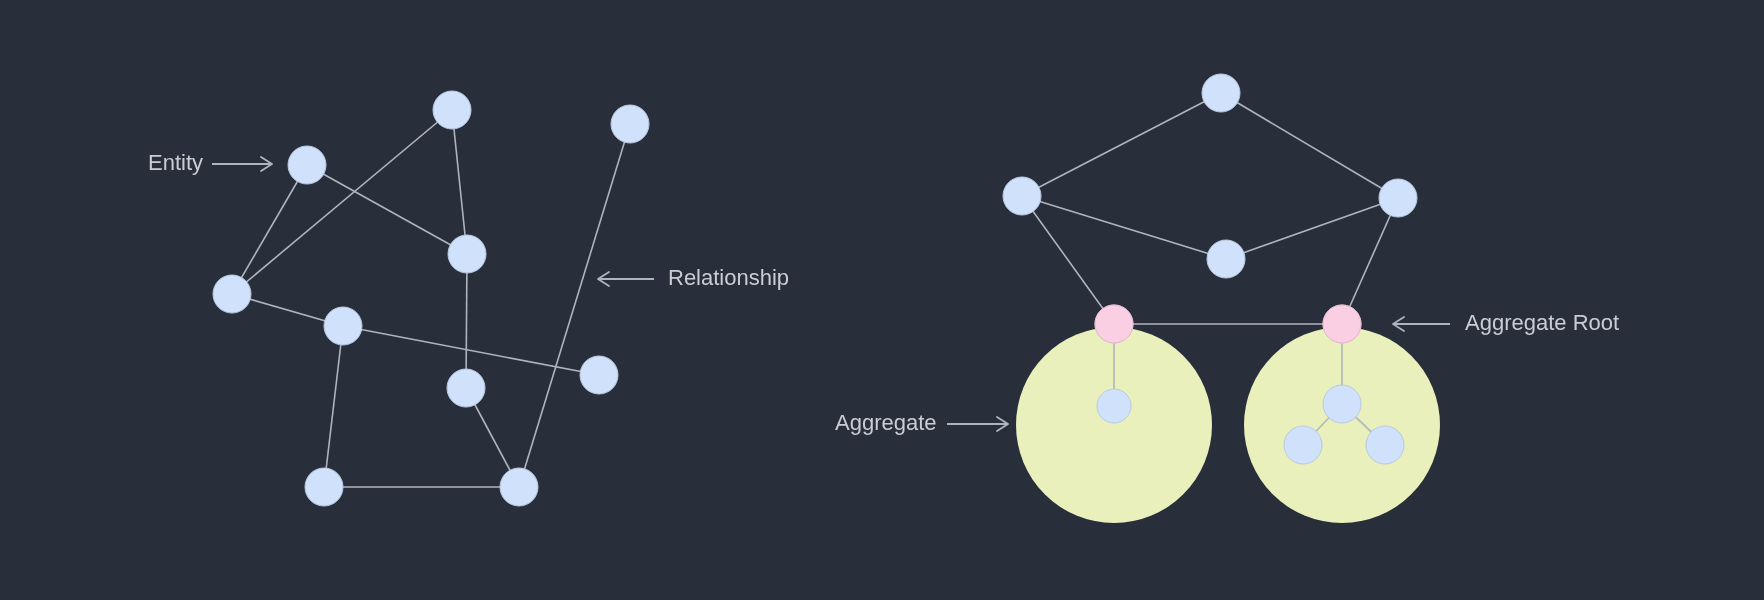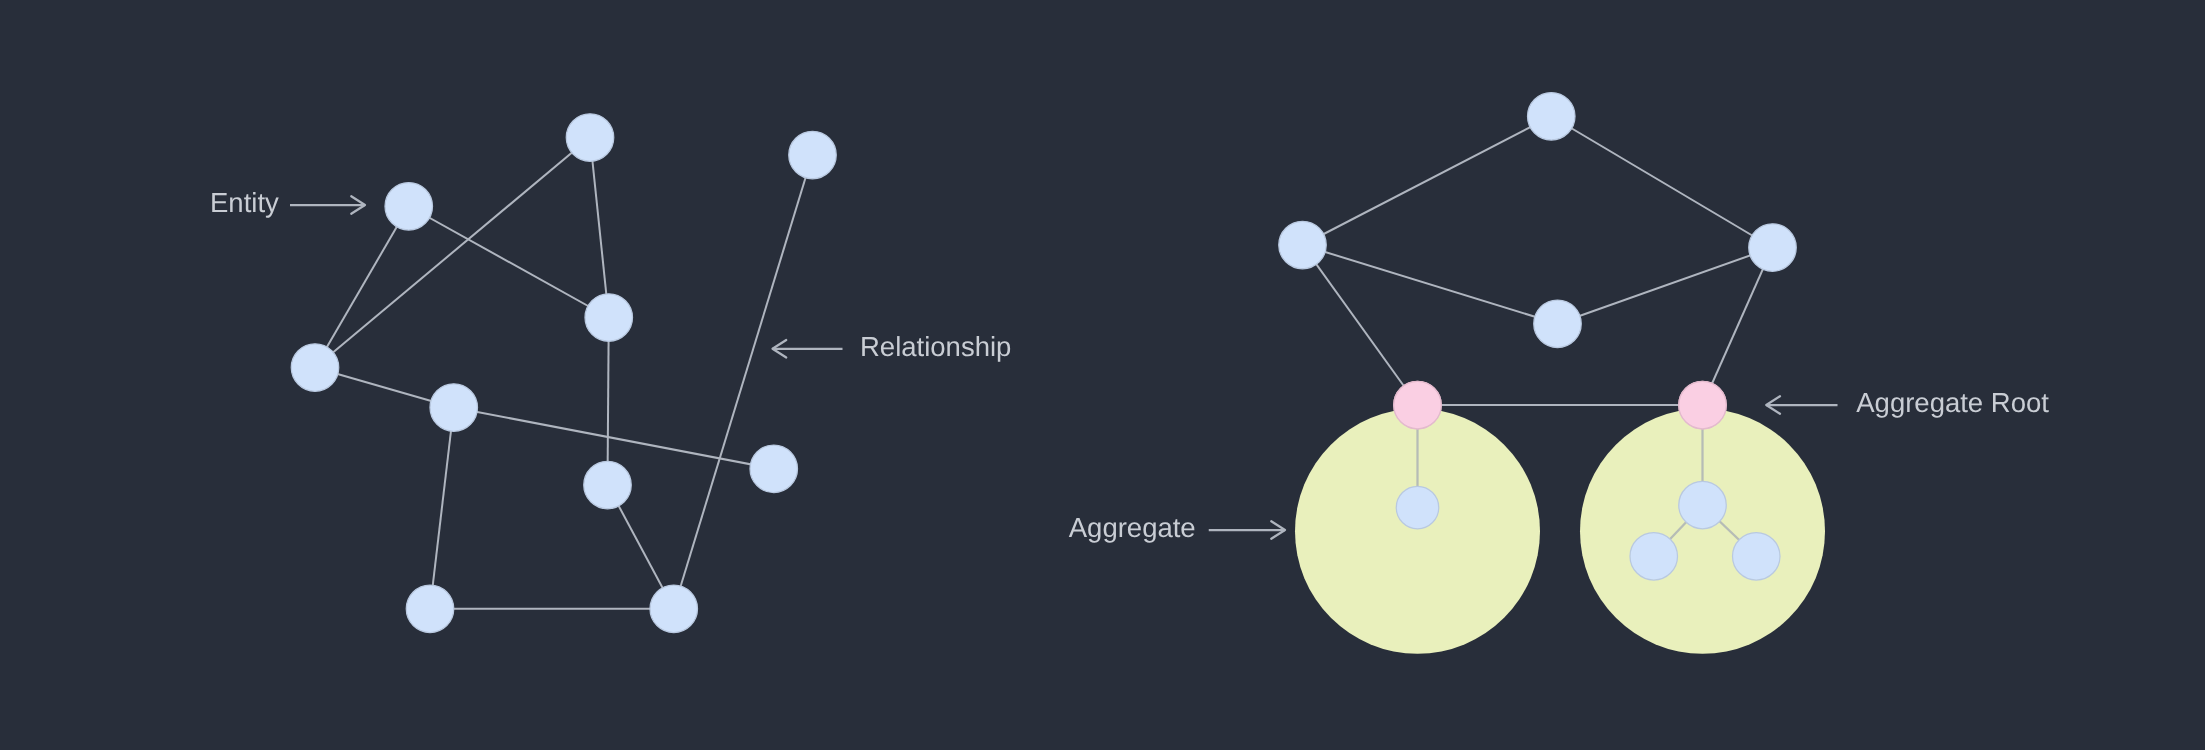--- a/index.html
+++ b/index.html
@@ -12,21 +12,20 @@
     width: 1764px;
     height: 600px;
     overflow: hidden;
     font-family: "Liberation Sans", sans-serif;
   }
   #canvas-root {
     position: relative;
     width: 1652px;
     height: 600px;
     background: #c4b5fd;
-    margin-left: 20px;
   }
   svg#diagram {
     display: block;
     width: 1764px;
     height: 600px;
   }
   .edge {
     stroke: #AFB5BF;
     stroke-width: 1.6;
     fill: none;

